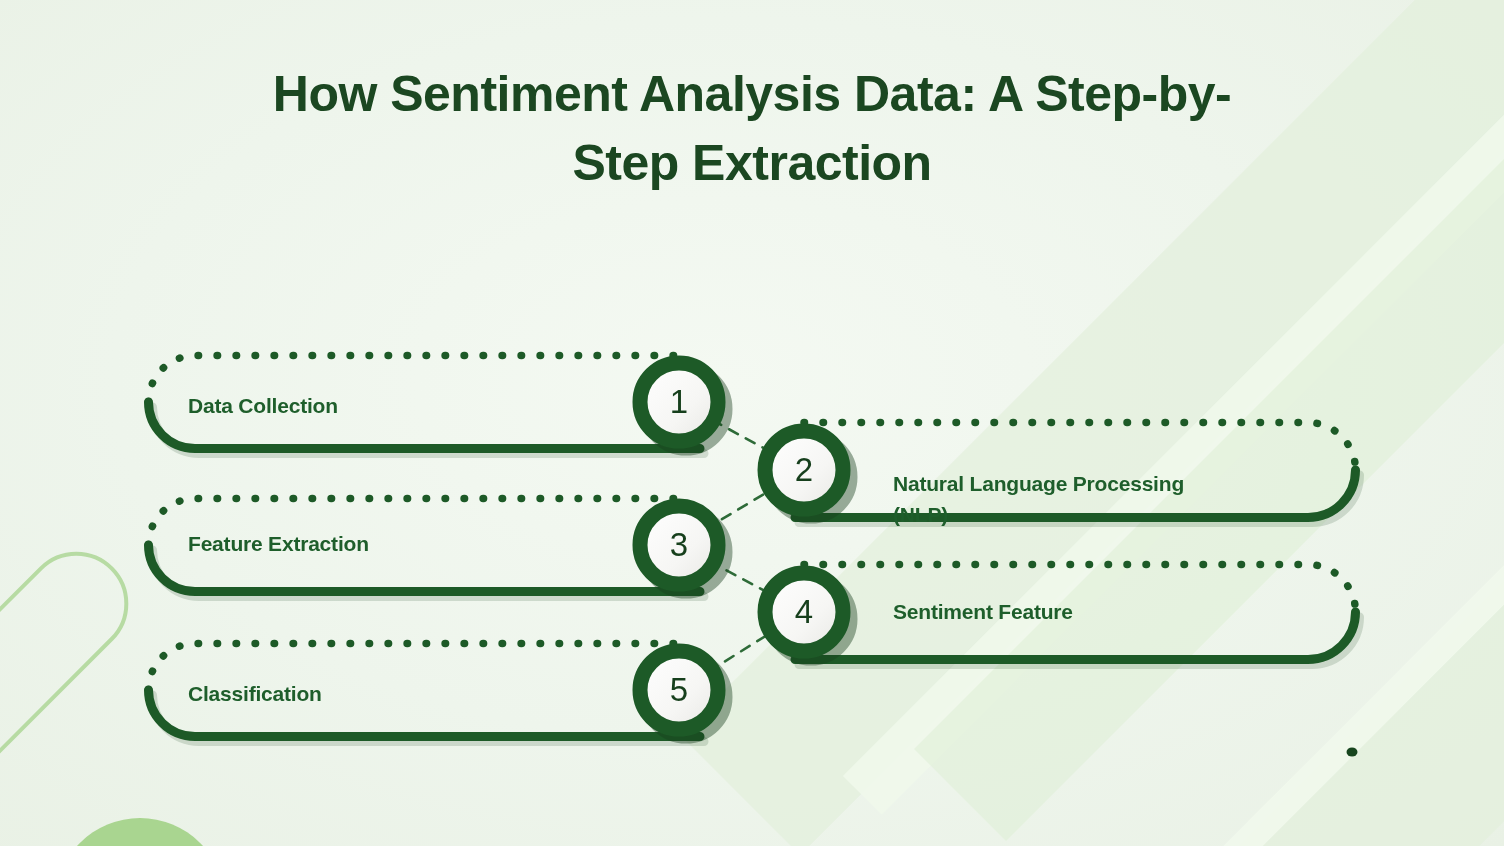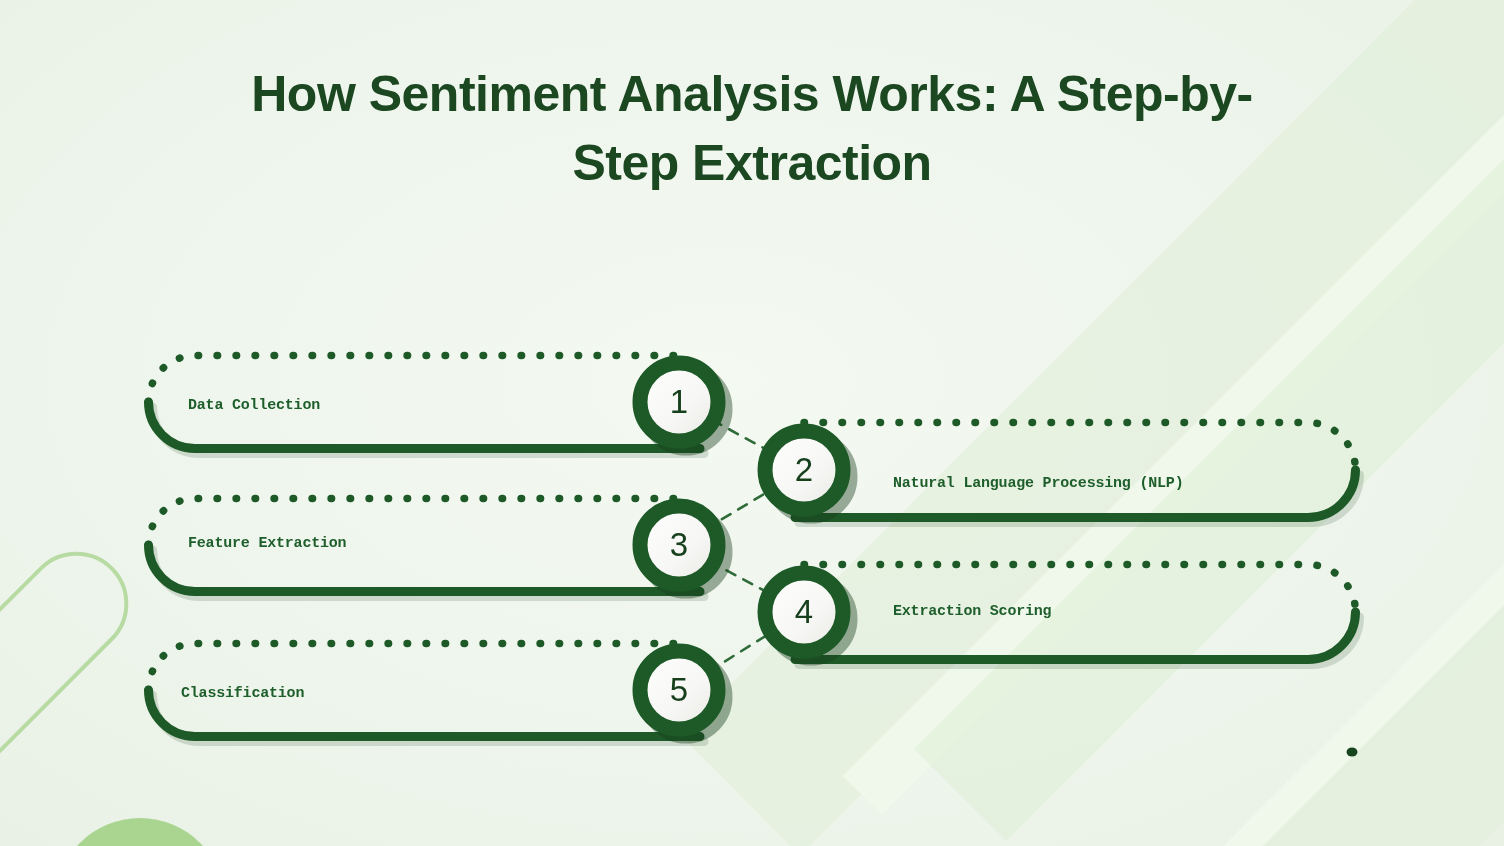--- a/index.html
+++ b/index.html
@@ -20,28 +20,28 @@
   .band{stroke:none;}
   .capsule{fill:none;stroke:#b7dba3;stroke-width:4;}
 
   .title{
     position:absolute;left:0;right:0;top:60px;text-align:center;
     font-weight:800;font-size:50px;line-height:69px;color:#1b4721;letter-spacing:-.5px;
   }
   .title span{display:block;}
 
   .lbl{
-    position:absolute;font-weight:700;font-size:15px;line-height:31px;
-    color:#1e5e2b;letter-spacing:-.2px;font-family:Liberation Mono, monospace;
+    position:absolute;font-weight:700;font-size:21px;line-height:31px;
+    color:#1e5e2b;letter-spacing:-.2px;
   }
   .lbl1{left:188px;top:390px;}
   .lbl2{left:893px;top:440px;width:350px;margin-top:28px;}
   .lbl3{left:188px;top:528px;}
   .lbl4{left:893px;top:596px;}
-  .lbl5{left:181px;top:678px;}
+  .lbl5{left:188px;top:678px;}
 
   .num{
     position:absolute;width:64px;height:64px;text-align:center;line-height:64px;
     font-size:33px;font-weight:500;color:#163f1c;
   }
   .num1{left:647px;top:370px;}
   .num2{left:772px;top:438px;}
   .num3{left:647px;top:513px;}
   .num4{left:772px;top:580px;}
   .num5{left:647px;top:658px;}
@@ -100,28 +100,28 @@
     </g>
 
     <circle class="ring" cx="679" cy="402" r="39"></circle>
     <circle class="ring" cx="804" cy="470" r="39"></circle>
     <circle class="ring" cx="679" cy="545" r="39"></circle>
     <circle class="ring" cx="804" cy="612" r="39"></circle>
     <circle class="ring" cx="679" cy="690" r="39"></circle>
   </svg>
 
   <div class="title">
-    <span>How Sentiment Analysis Works: A Step-by-</span>
+    <span>How Sentiment Analysis Data: A Step-by-</span>
     <span>Step Extraction</span>
   </div>
 
   <div class="lbl lbl1">Data Collection</div>
   <div class="lbl lbl2">Natural Language Processing (NLP)</div>
   <div class="lbl lbl3">Feature Extraction</div>
-  <div class="lbl lbl4">Extraction Scoring</div>
+  <div class="lbl lbl4">Sentiment Feature</div>
   <div class="lbl lbl5">Classification</div>
 
   <div class="num num1">1</div>
   <div class="num num2">2</div>
   <div class="num num3">3</div>
   <div class="num num4">4</div>
   <div class="num num5">5</div>
 
 </div>
 

